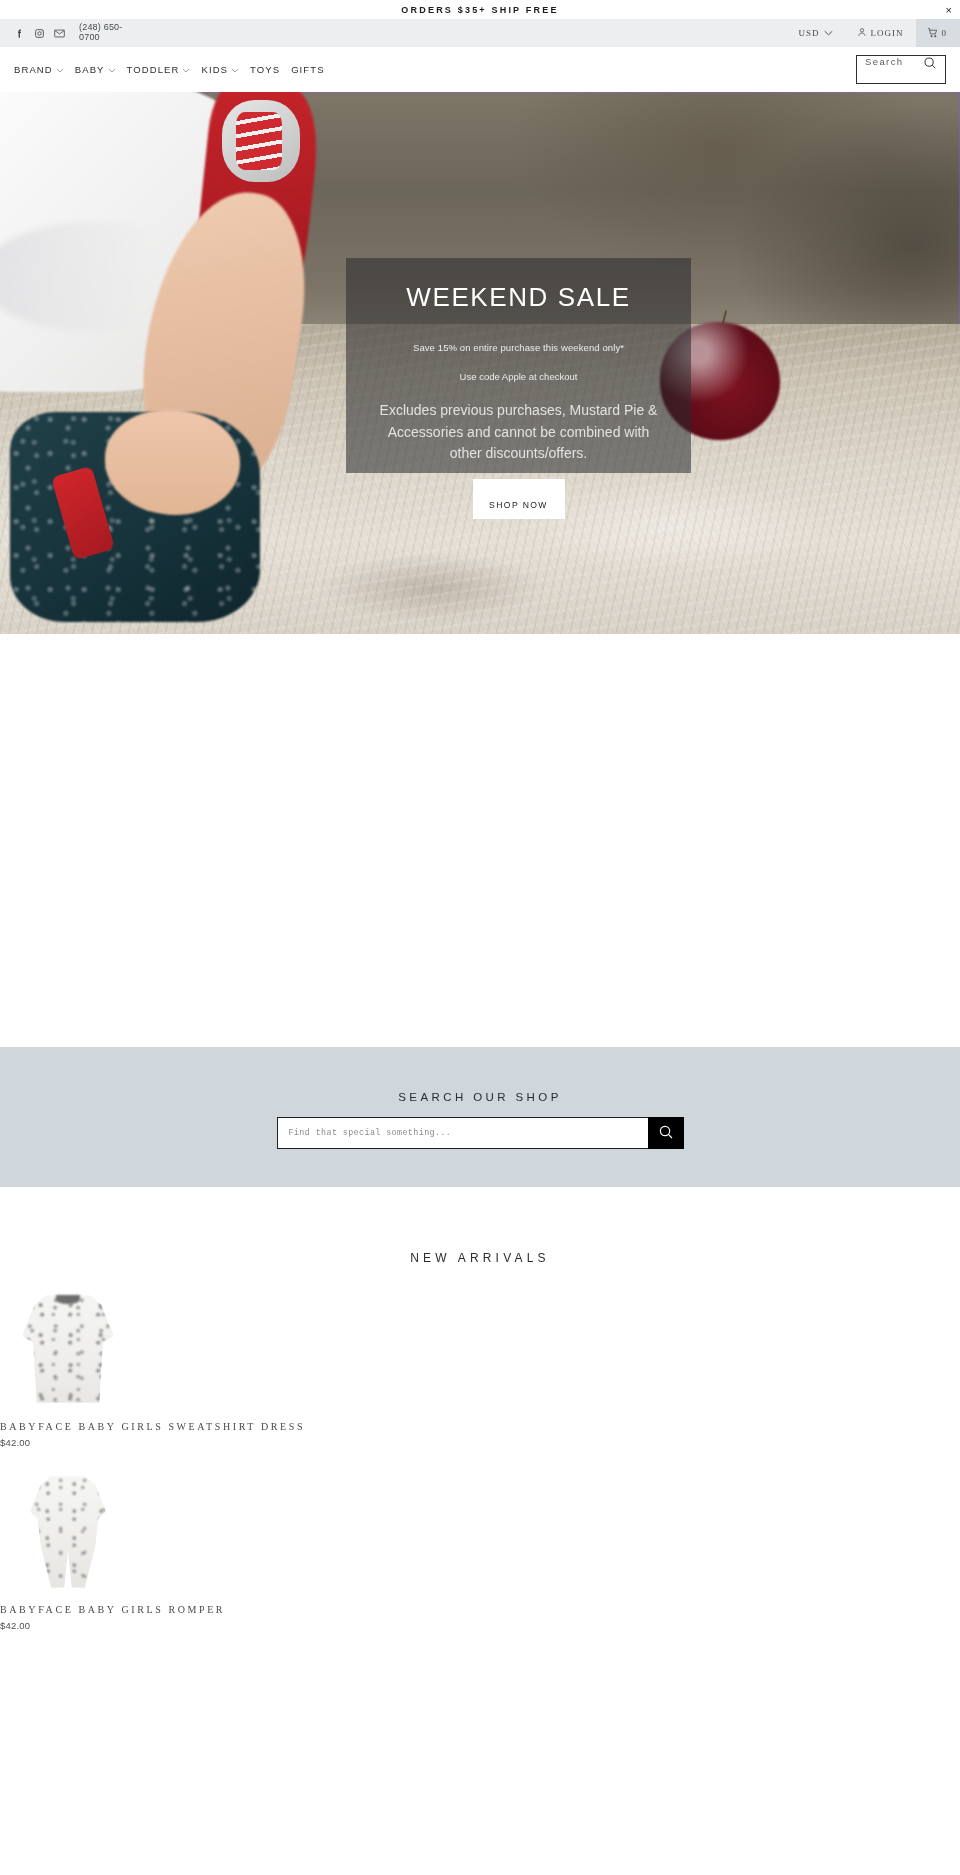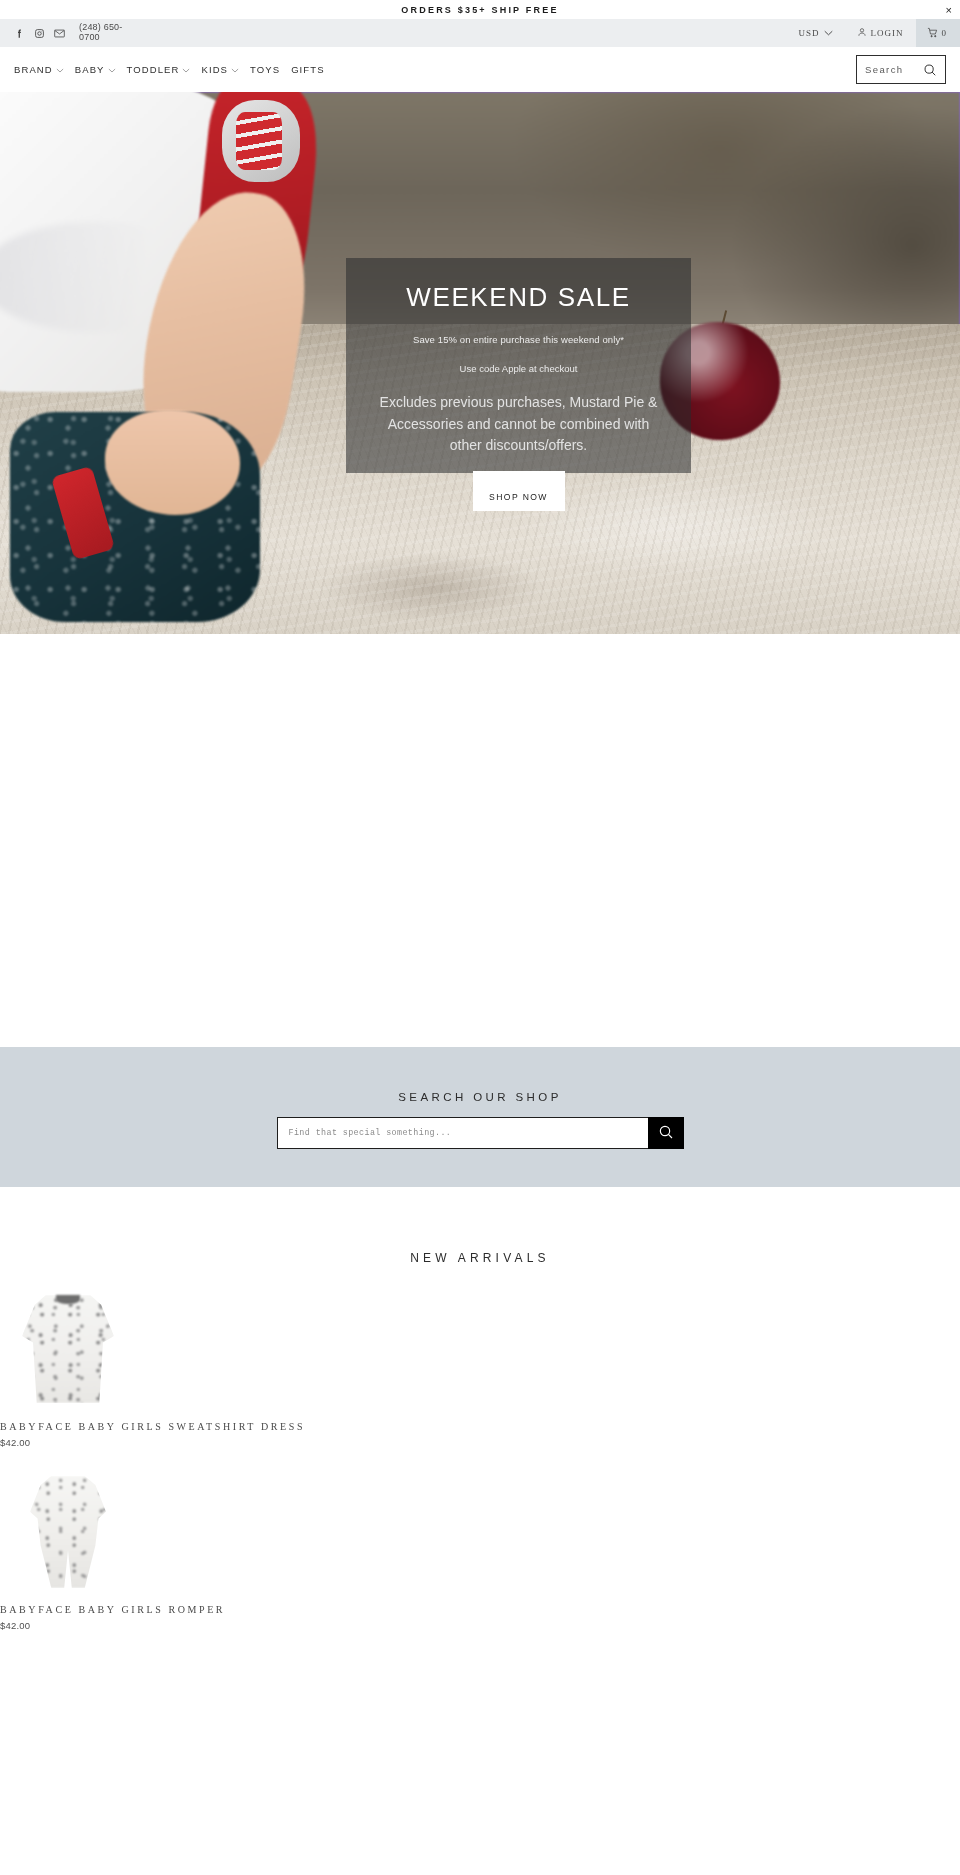--- a/index.html
+++ b/index.html
@@ -118,22 +118,22 @@
     cursor: pointer;
     white-space: nowrap;
   }
   .nav-caret { font-size: 7px; color: #8a8a8a; position: relative; top: 1px; }
   .navsearch {
     margin-left: auto;
     width: 90px;
     height: 29px;
     border: 1px solid #2e2e2e;
     display: flex;
-    align-items: center;
-    padding: 12px 8px;
+    align-items: flex-start;
+    padding: 0 8px;
     background: #fff;
   }
   .navsearch input {
     border: 0;
     outline: 0;
     flex: 1;
     font-family: "Liberation Sans", sans-serif;
     font-size: 9.5px;
     letter-spacing: 1.4px;
     color: #4a4a4a;
@@ -291,21 +291,21 @@
     color: #fff;
     font-size: 26px;
     font-weight: 400;
     letter-spacing: 1.6px;
     line-height: 1;
   }
   .hero-sub {
     color: #ececec;
     font-size: 9.5px;
     letter-spacing: .1px;
-    margin-top: 24px;
+    margin-top: 32px;
     text-align: center;
   }
   .hero-sub2 {
     color: #ececec;
     font-size: 9.5px;
     margin-top: 18px;
     text-align: center;
   }
   .hero-fine {
     color: #e2e2e2;

